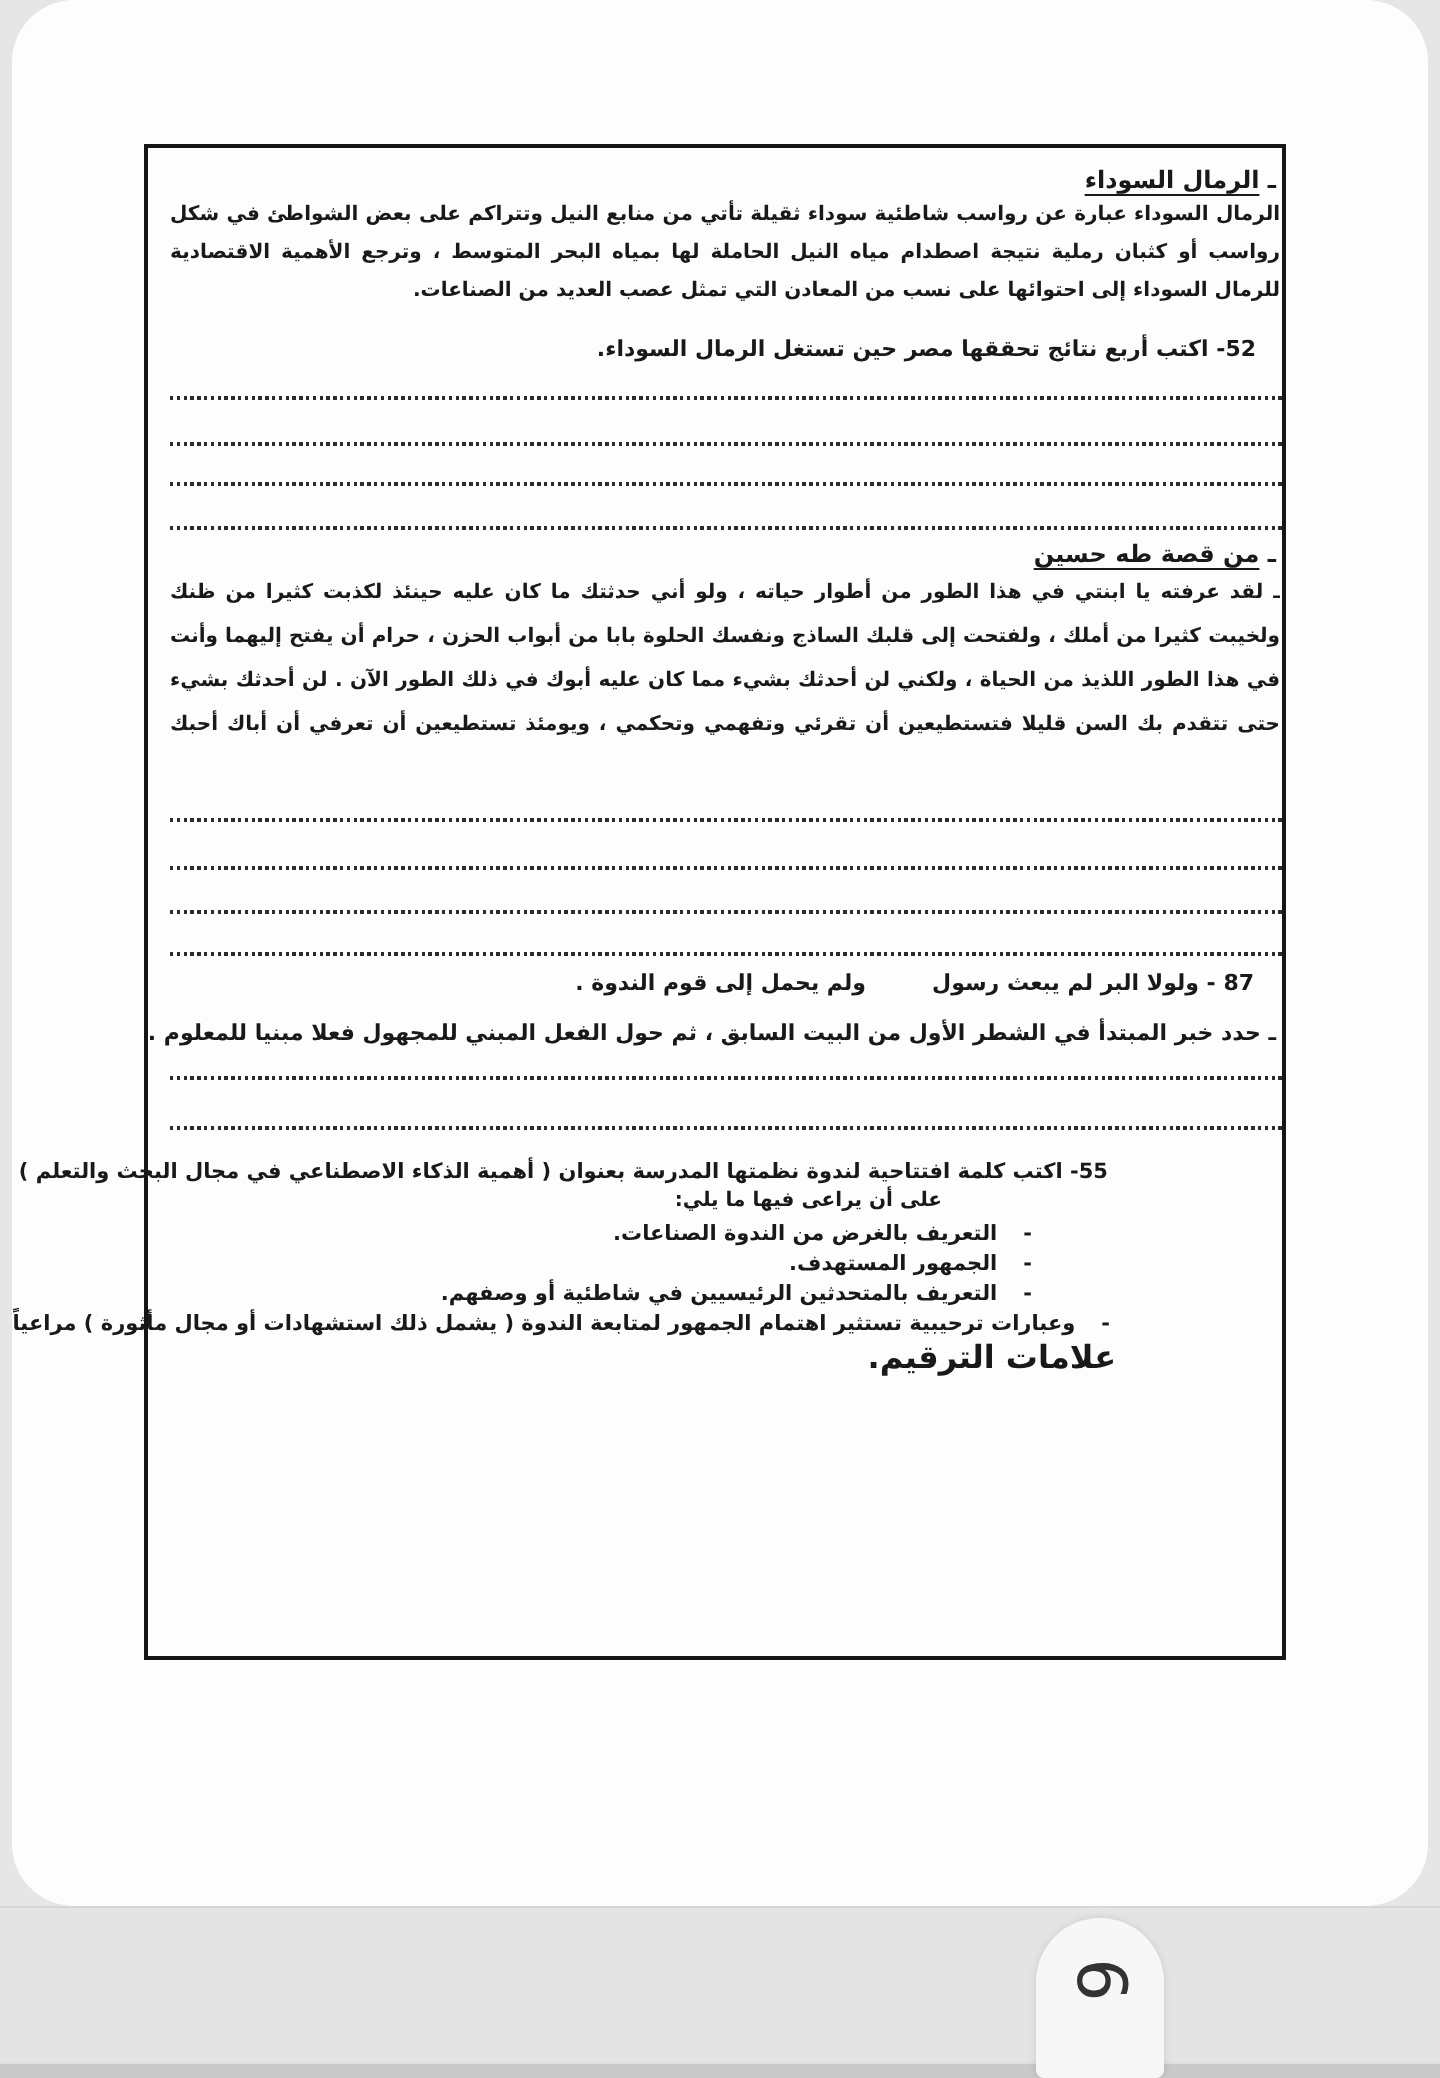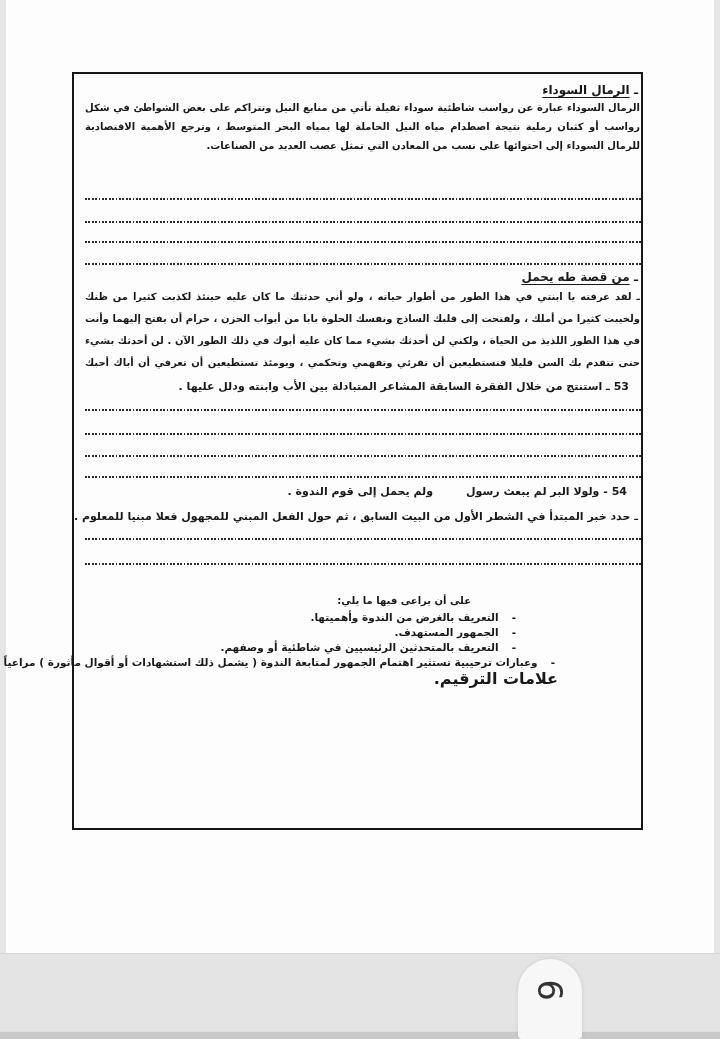--- a/index.html
+++ b/index.html
@@ -1,18 +1,18 @@
 <!DOCTYPE html>
 <html lang="ar"><head>
 <meta charset="utf-8">
 <style>
   html,body{margin:0;padding:0;background:#e6e6e6;}
   .screen{position:relative;width:720px;height:1039px;background:#e6e6e6;overflow:hidden;
           font-family:"DejaVu Sans",sans-serif;color:#191919;}
-  .page{position:absolute;left:6px;top:0;width:708px;height:953px;background:#fdfdfd;}
+  .page{position:absolute;left:6px;top:0;width:708px;height:953px;background:#fdfdfd;border-radius:31px;}
   .frame{position:absolute;left:66px;top:72px;width:571px;height:758px;
          box-sizing:border-box;border:2.5px solid #161616;direction:rtl;}
   
   .t{position:absolute;font-size:11px;font-weight:bold;line-height:14px;white-space:nowrap;}
   .title{position:absolute;font-size:12px;font-weight:bold;line-height:16px;white-space:nowrap;}
   .title .u{text-decoration:underline;text-underline-offset:3px;}
   .para{position:absolute;font-size:10px;font-weight:bold;text-align:justify;overflow:hidden;}
   .p1{line-height:19px;height:60px;}
   .p2{line-height:22px;height:90px;}
   .dots{position:absolute;height:2.2px;left:11px;right:0;
@@ -37,64 +37,65 @@
 
 <div class="screen">
 
   <div class="page">
     <div class="frame">
 
       <div class="title" style="top:8px;right:3px;"><span>ـ</span> <span class="u">الرمال السوداء</span></div>
 
       <div class="para p1" style="top:24px;right:1px;left:11px;">الرمال السوداء عبارة عن رواسب شاطئية سوداء ثقيلة تأتي من منابع النيل وتتراكم على بعض الشواطئ في شكل رواسب أو كثبان رملية نتيجة اصطدام مياه النيل الحاملة لها بمياه البحر المتوسط ، وترجع الأهمية الاقتصادية للرمال السوداء إلى احتوائها على نسب من المعادن التي تمثل عصب العديد من الصناعات.</div>
 
+      <div class="t" style="top:94px;right:13px;">52- اكتب أربع نتائج تحققها مصر حين تستغل الرمال السوداء.</div>
 
       <div class="dots" style="top:124px;"></div>
       <div class="dots" style="top:147px;"></div>
       <div class="dots" style="top:167px;"></div>
       <div class="dots" style="top:189px;"></div>
 
-      <div class="title" style="top:195px;right:3px;"><span>ـ</span> <span class="u">من قصة طه يحمل</span></div>
+      <div class="title" style="top:195px;right:3px;"><span>ـ</span> <span class="u">من قصة طه حسين</span></div>
 
       <div class="para p2" style="top:212px;right:1px;left:11px;">ـ لقد عرفته يا ابنتي في هذا الطور من أطوار حياته ، ولو أني حدثتك ما كان عليه حينئذ لكذبت كثيرا من ظنك ولخيبت كثيرا من أملك ، ولفتحت إلى قلبك الساذج ونفسك الحلوة بابا من أبواب الحزن ، حرام أن يفتح إليهما وأنت في هذا الطور اللذيذ من الحياة ، ولكني لن أحدثك بشيء مما كان عليه أبوك في ذلك الطور الآن . لن أحدثك بشيء حتى تتقدم بك السن قليلا فتستطيعين أن تقرئي وتفهمي وتحكمي ، ويومئذ تستطيعين أن تعرفي أن أباك أحبك حقا ، وجدّ في إسعادك حقا .</div>
 
-      <div class="t" style="top:306px;right:12px;">53 ـ استنتج من خلال الفقرة السابقة المشاعر المتبادلة بين الأب وابنته ودلل عليها .</div>
 
       <div class="dots" style="top:335px;"></div>
       <div class="dots" style="top:359px;"></div>
       <div class="dots" style="top:381px;"></div>
       <div class="dots" style="top:402px;"></div>
 
       <div class="verse" style="top:411px;right:14px;">
-        <span>54 - ولولا البر لم يبعث رسول</span>
+        <span>87 - ولولا البر لم يبعث رسول</span>
         <span class="vgap"></span>
         <span>ولم يحمل إلى قوم الندوة .</span>
       </div>
       <div class="t" style="top:436px;right:3px;padding-left:48px;">ـ حدد خبر المبتدأ في الشطر الأول من البيت السابق ، ثم حول الفعل المبني للمجهول فعلا مبنيا للمعلوم .</div>
 
       <div class="dots" style="top:464px;"></div>
       <div class="dots" style="top:489px;"></div>
 
+      <div class="t" style="top:505px;right:87px;font-size:10.5px;">55- اكتب كلمة افتتاحية لندوة نظمتها المدرسة بعنوان ( أهمية الذكاء الاصطناعي في مجال البحث والتعلم )</div>
       <div class="t" style="top:520px;right:170px;font-size:10px;">على أن يراعى فيها ما يلي:</div>
 
       <div class="brow" style="top:536px;right:125px;">
         <span>-</span>
-        <span>التعريف بالغرض من الندوة وأهميتها.</span>
+        <span>التعريف بالغرض من الندوة الصناعات.</span>
       </div>
       <div class="brow" style="top:551px;right:125px;">
         <span>-</span>
         <span>الجمهور المستهدف.</span>
       </div>
       <div class="brow" style="top:566px;right:125px;">
         <span>-</span>
         <span>التعريف بالمتحدثين الرئيسيين في شاطئية أو وصفهم.</span>
       </div>
       <div class="brow" style="top:581px;right:86px;">
         <span>-</span>
-        <span>وعبارات ترحيبية تستثير اهتمام الجمهور لمتابعة الندوة ( يشمل ذلك استشهادات أو أقوال مأثورة ) مراعياً</span>
+        <span>وعبارات ترحيبية تستثير اهتمام الجمهور لمتابعة الندوة ( يشمل ذلك استشهادات أو مجال مأثورة ) مراعياً</span>
       </div>
       <div class="t" style="top:598px;right:83px;font-size:16px;">علامات الترقيم.</div>
 
     </div>
   </div>
 
   <div class="bottom-bar"></div>
   <div class="bottom-edge"></div>
   <div class="page-pill">
     <span class="num">6</span>

